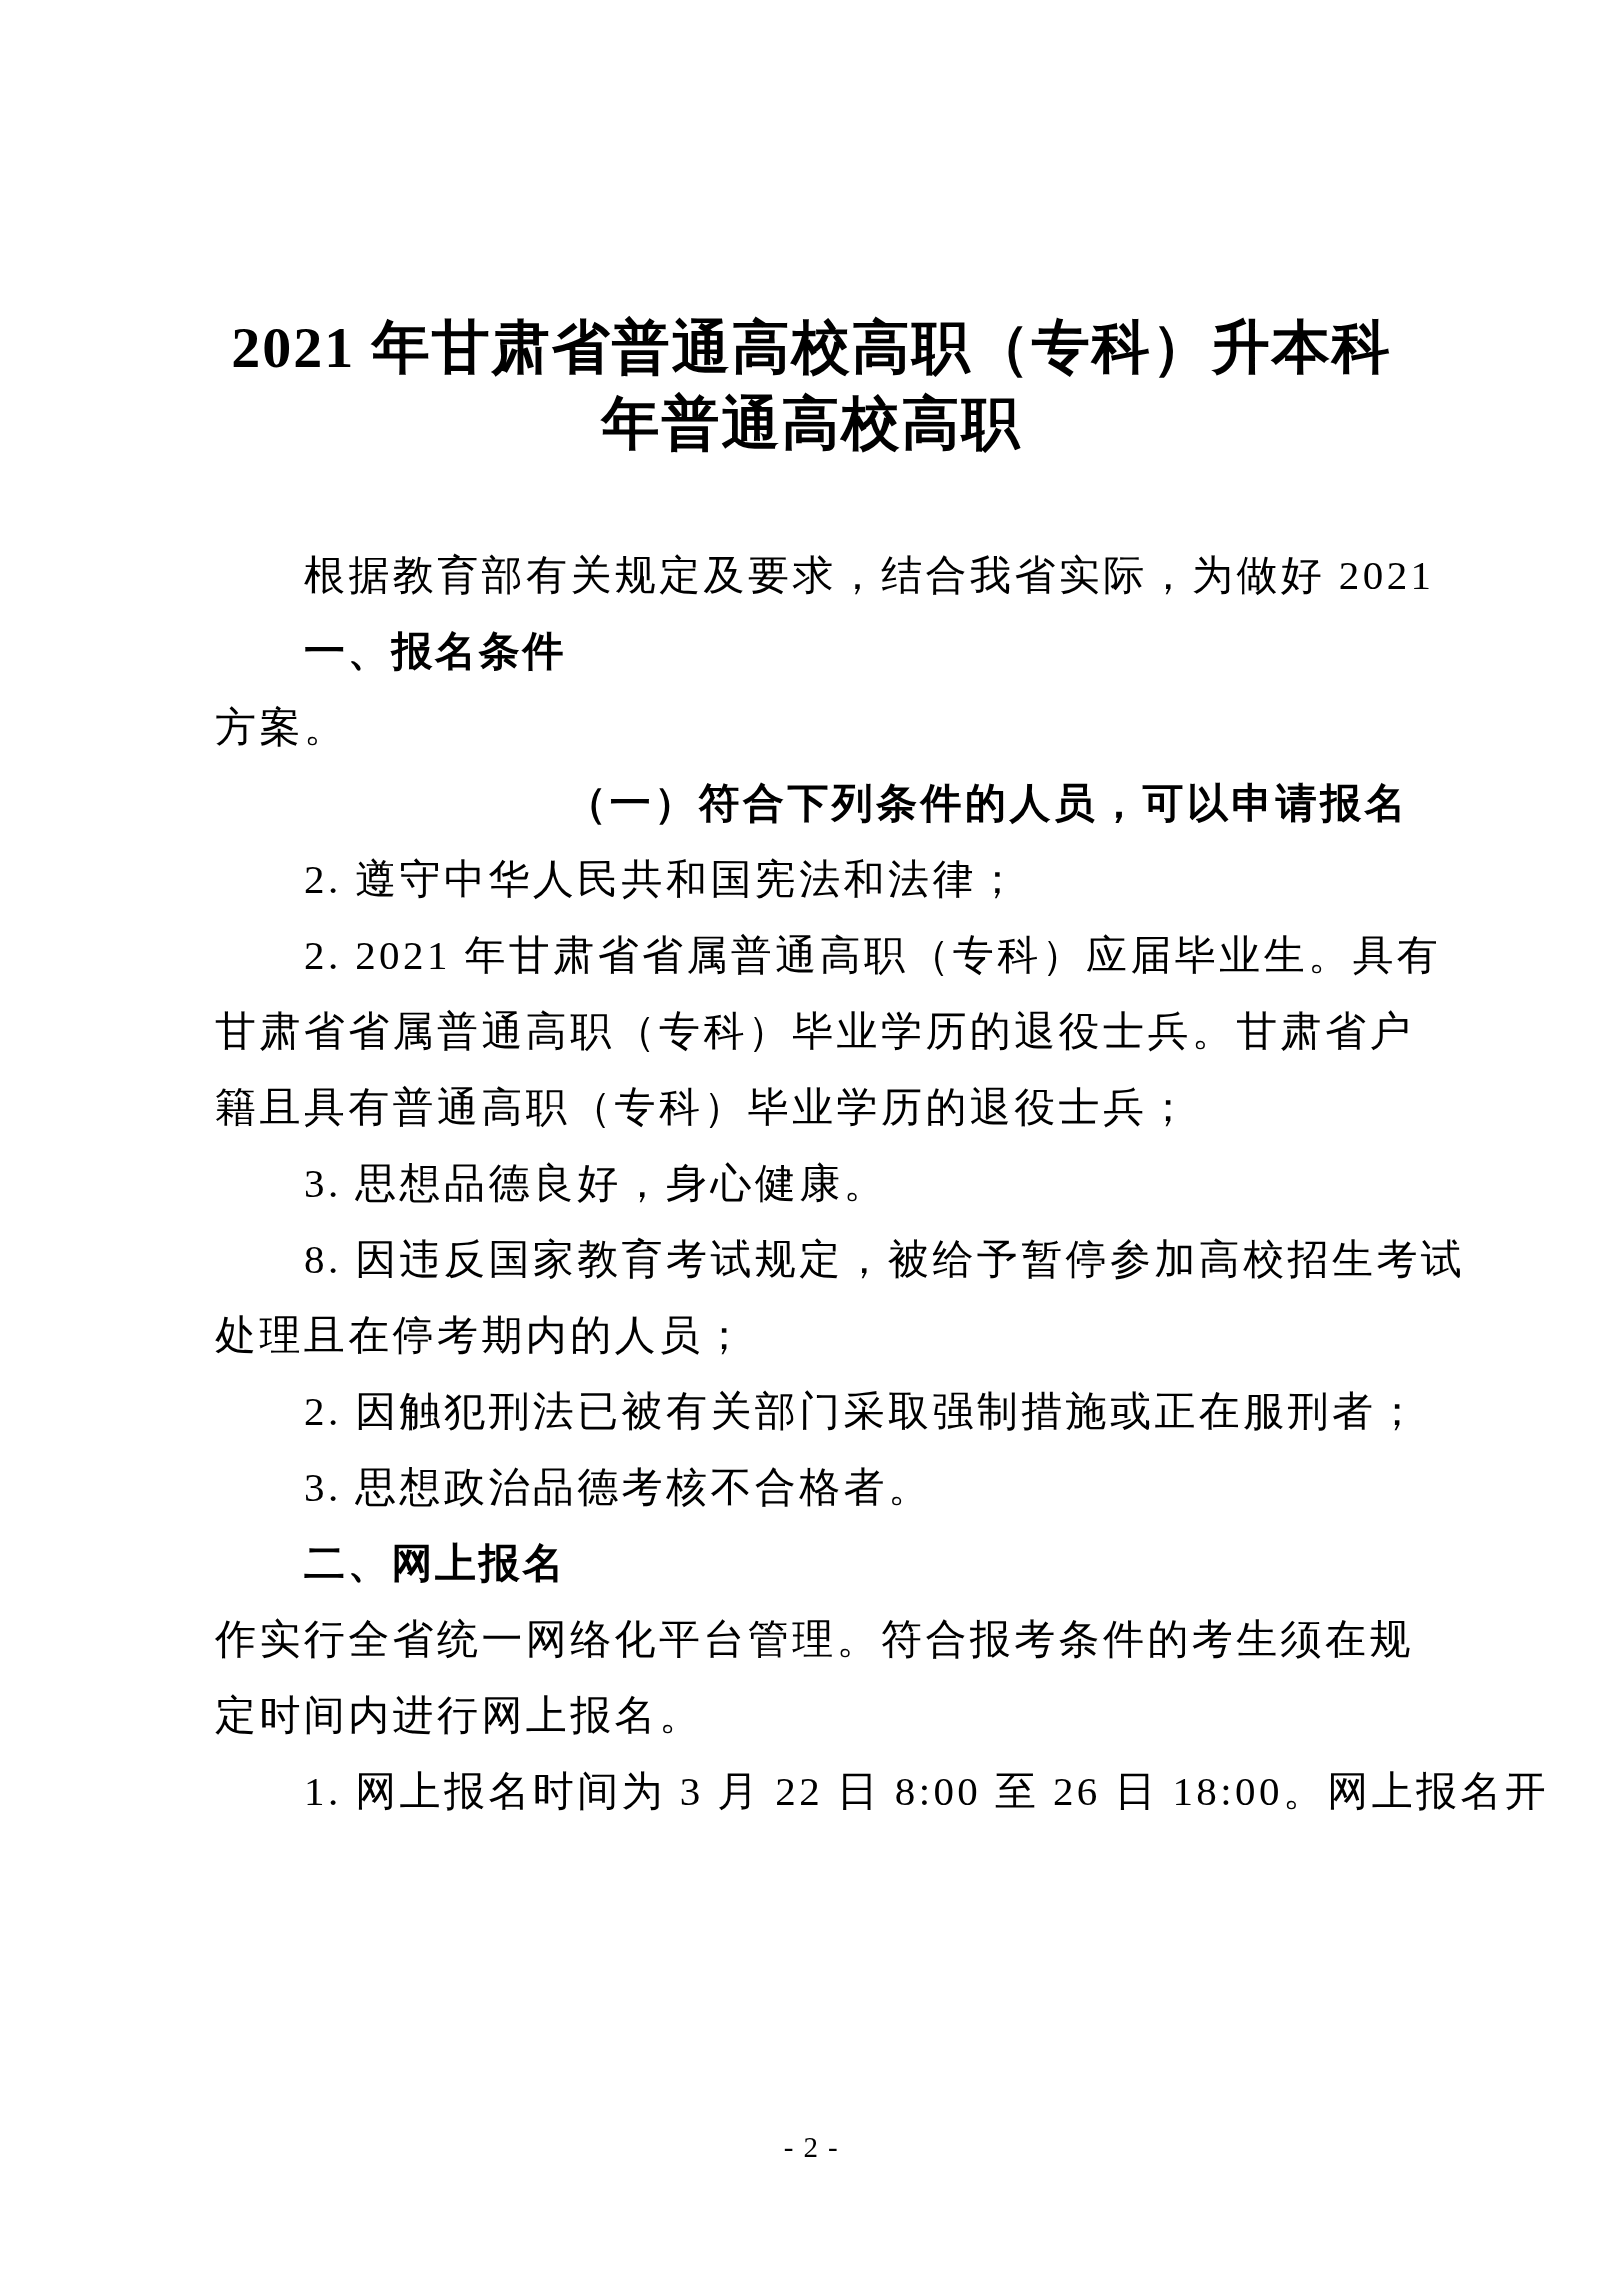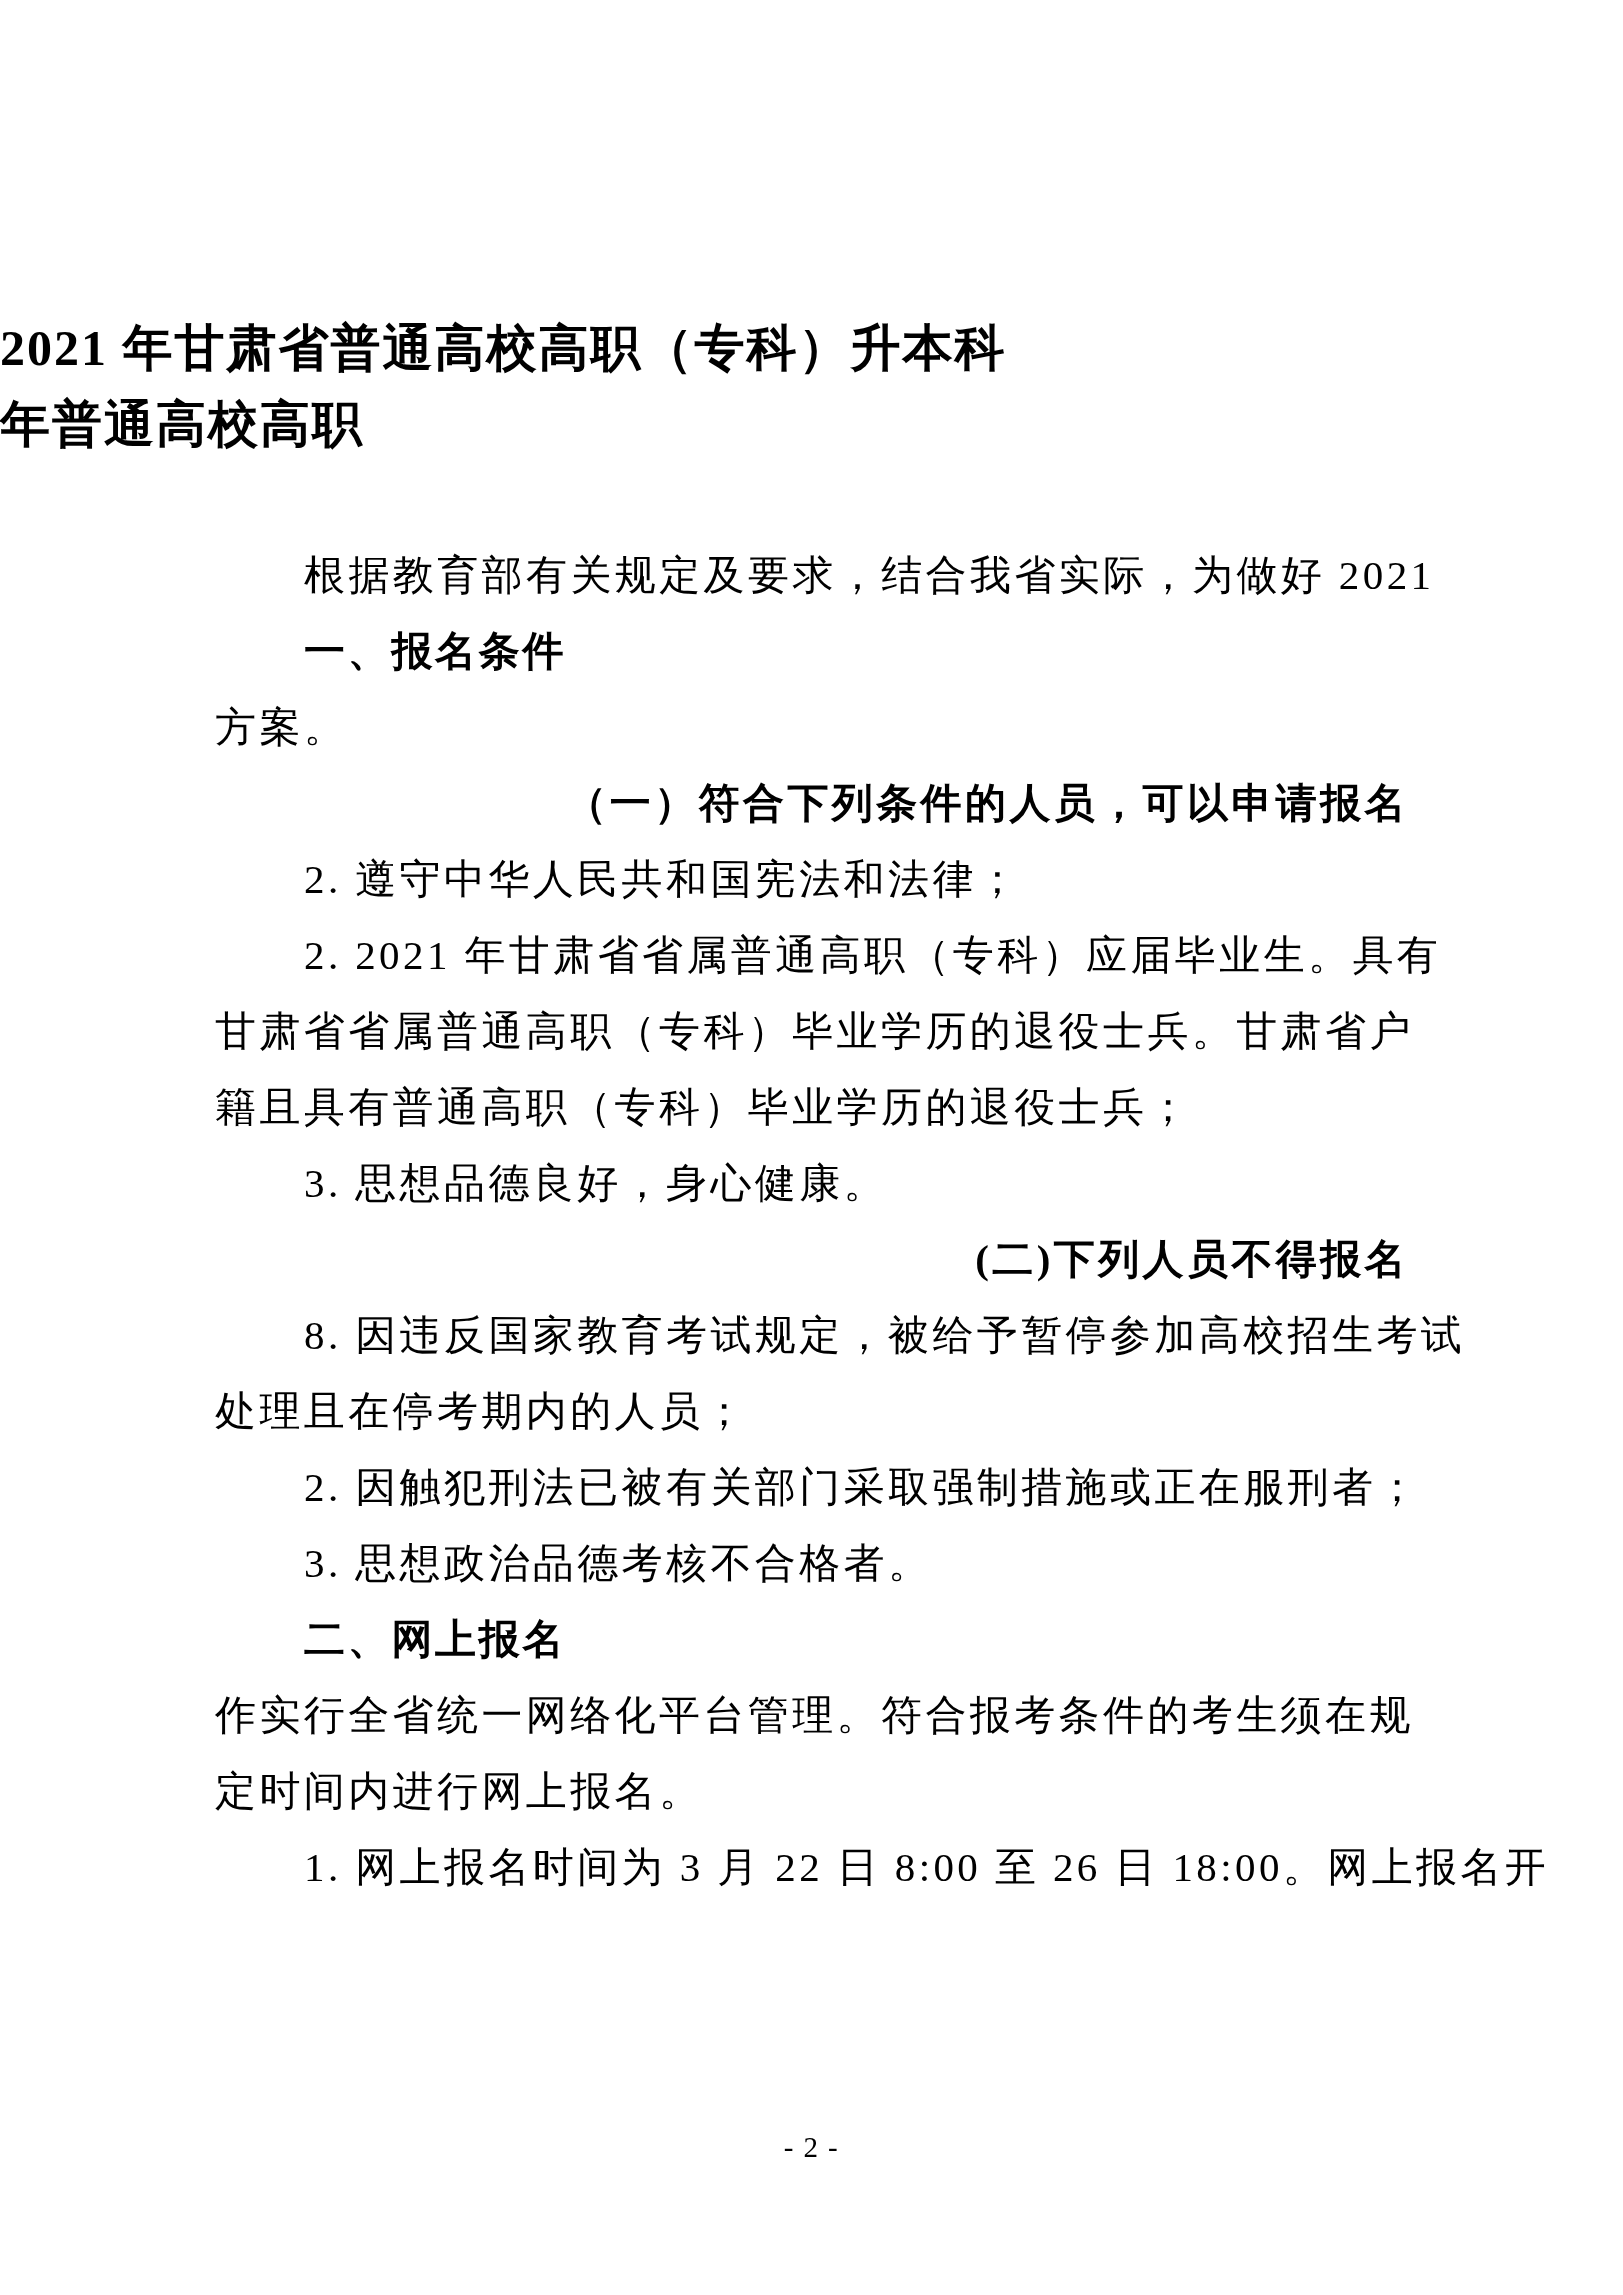--- a/index.html
+++ b/index.html
@@ -18,24 +18,24 @@
   }
   .title-block {
     position: absolute;
     top: 310px;
     left: 0;
     width: 100%;
   }
   .title-line {
     height: 76px;
     line-height: 76px;
-    text-align: left;
+    text-align: center;
     font-family: "Liberation Serif", "DejaVu Serif", serif;
     font-weight: 700;
-    font-size: 50px;
+    font-size: 58px;
     letter-spacing: 2px;
     white-space: nowrap;
   }
   .body-block {
     position: absolute;
     top: 537px;
     left: 215px;
     width: 1194px;
   }
   .line {
@@ -79,21 +79,20 @@
   <div class="body-block">
     <div class="line indent">根据教育部有关规定及要求，结合我省实际，为做好 2021</div>
     <div class="line indent hei">一、报名条件</div>
     <div class="line">方案。</div>
     <div class="line indent kai">（一）符合下列条件的人员，可以申请报名</div>
     <div class="line indent">2. 遵守中华人民共和国宪法和法律；</div>
     <div class="line indent">2. 2021 年甘肃省省属普通高职（专科）应届毕业生。具有</div>
     <div class="line">甘肃省省属普通高职（专科）毕业学历的退役士兵。甘肃省户</div>
     <div class="line">籍且具有普通高职（专科）毕业学历的退役士兵；</div>
     <div class="line indent">3. 思想品德良好，身心健康。</div>
-    <div class="line indent kai">(二)下列人员不得报名</div>
     <div class="line indent">8. 因违反国家教育考试规定，被给予暂停参加高校招生考试</div>
     <div class="line">处理且在停考期内的人员；</div>
     <div class="line indent">2. 因触犯刑法已被有关部门采取强制措施或正在服刑者；</div>
     <div class="line indent">3. 思想政治品德考核不合格者。</div>
     <div class="line indent hei">二、网上报名</div>
     <div class="line">作实行全省统一网络化平台管理。符合报考条件的考生须在规</div>
     <div class="line">定时间内进行网上报名。</div>
     <div class="line indent">1. 网上报名时间为 3 月 22 日 8:00 至 26 日 18:00。网上报名开</div>
   </div>
 

